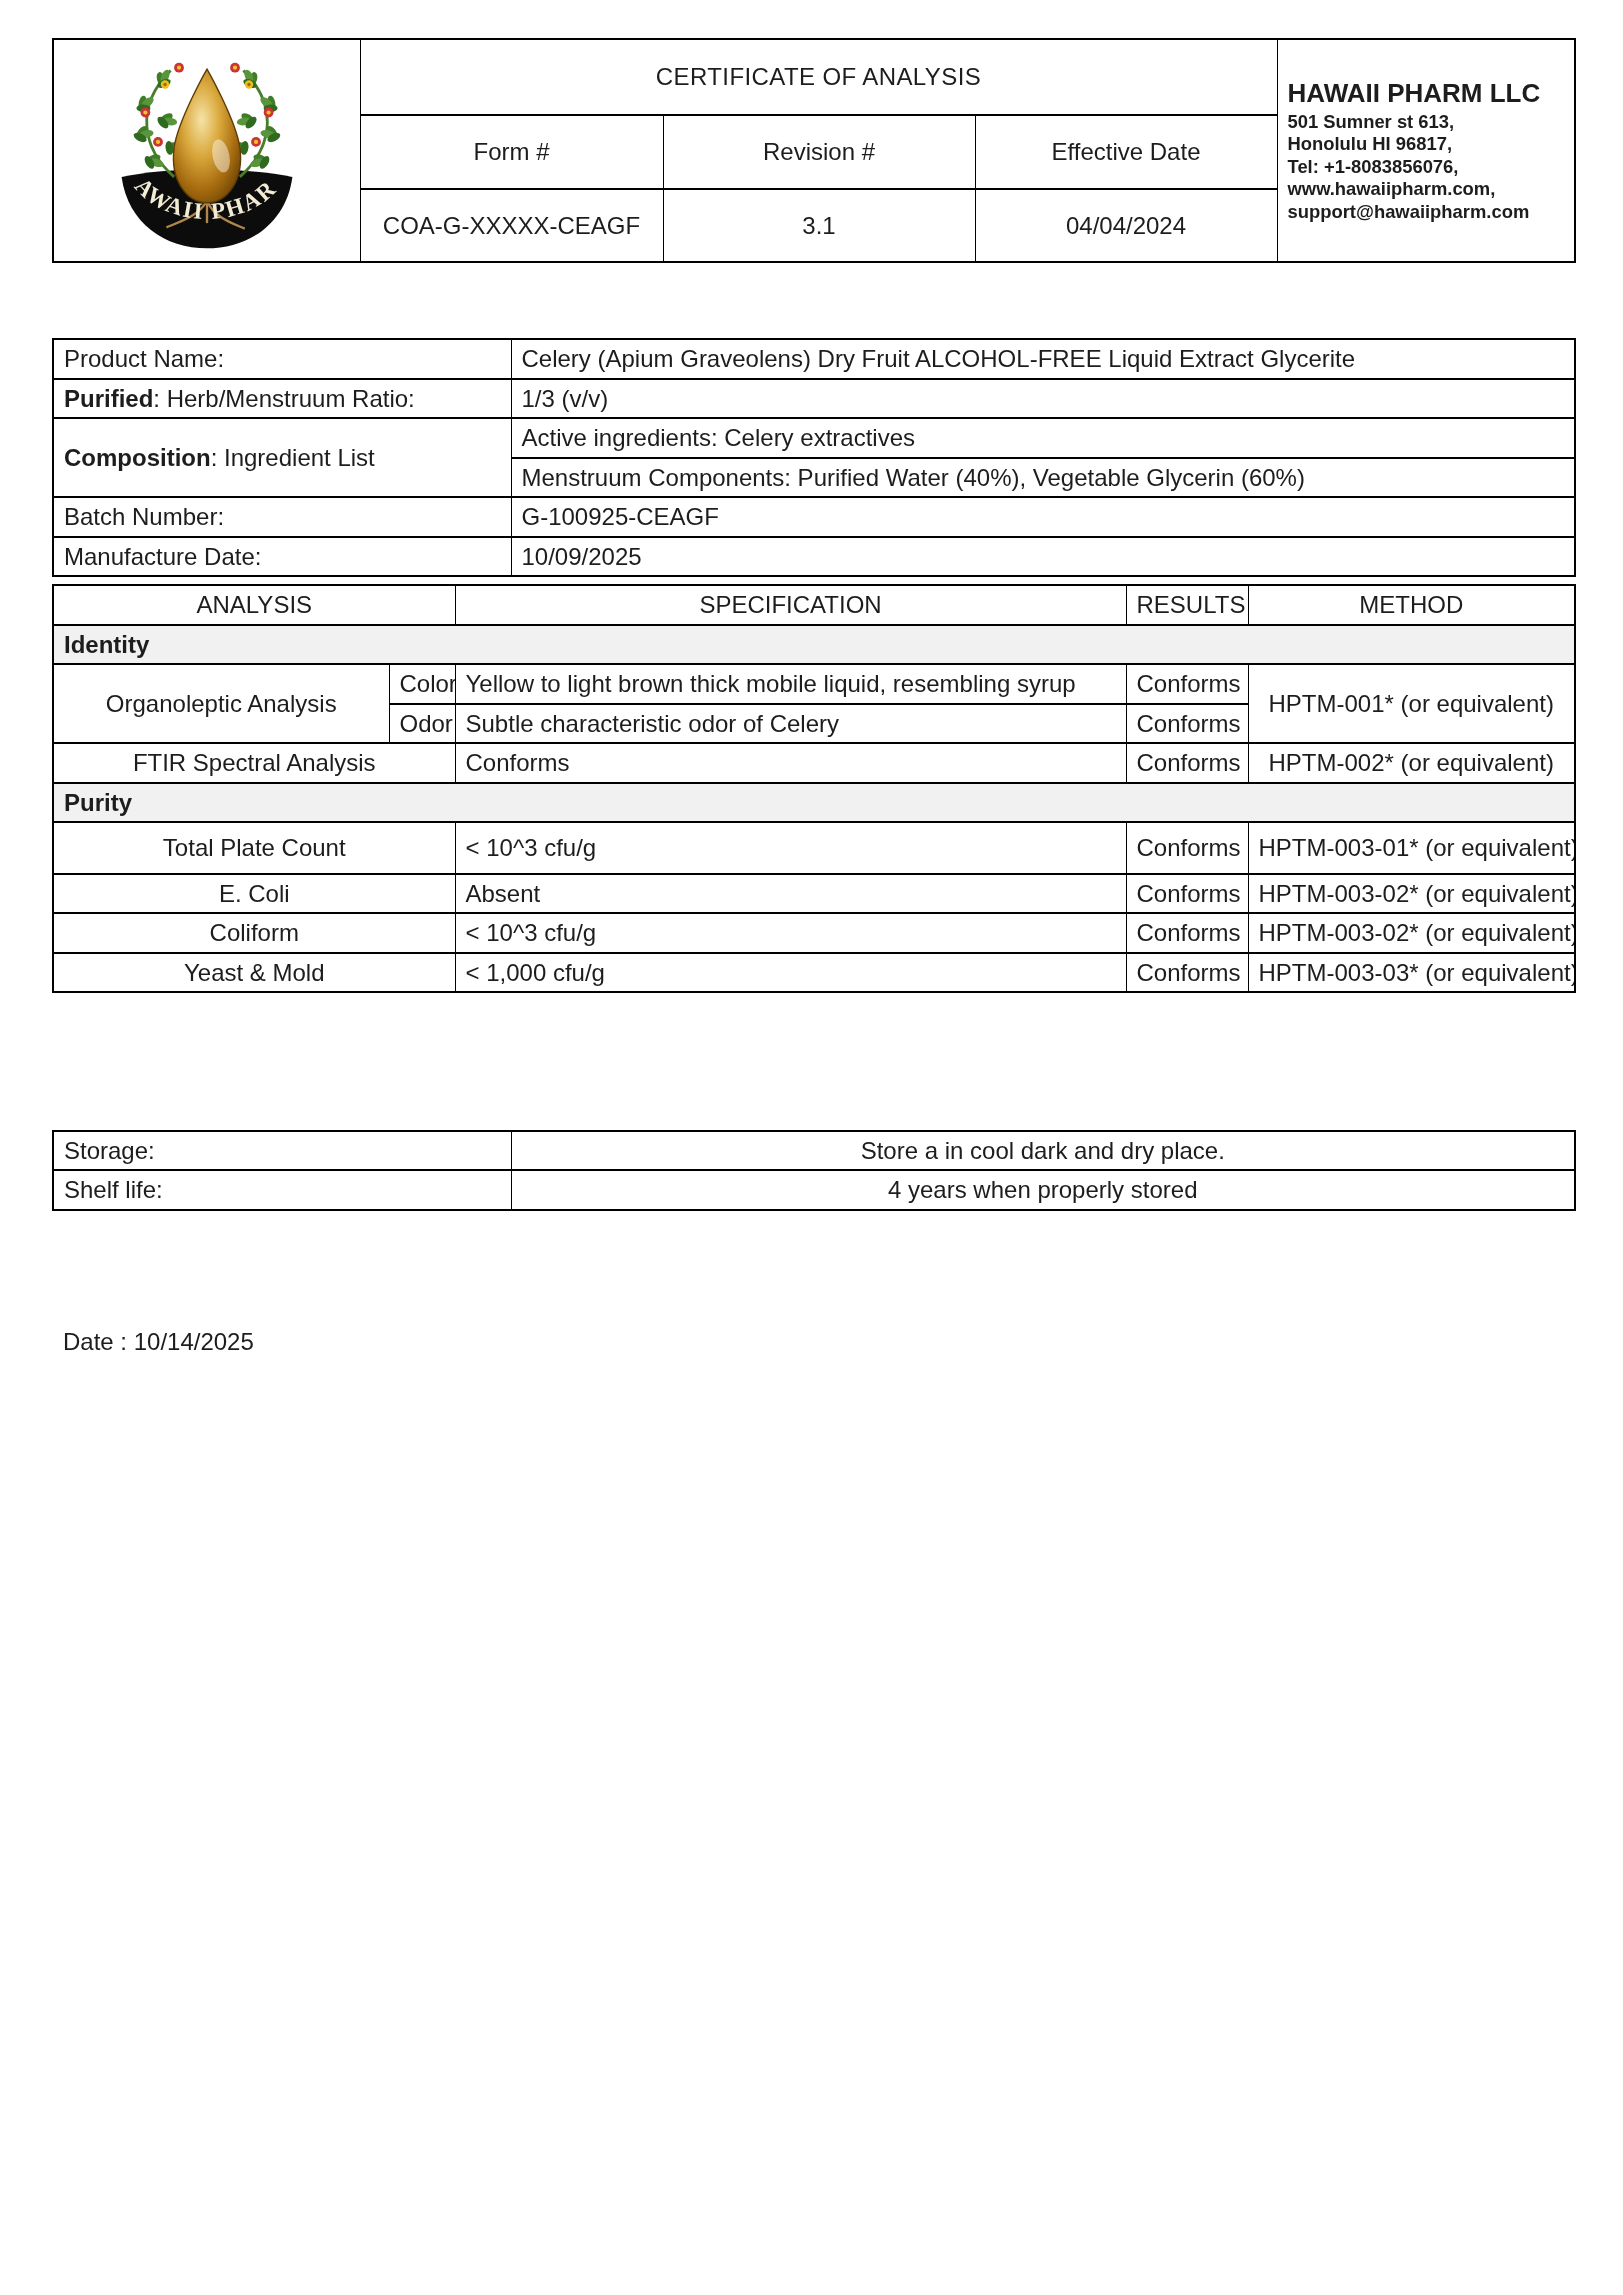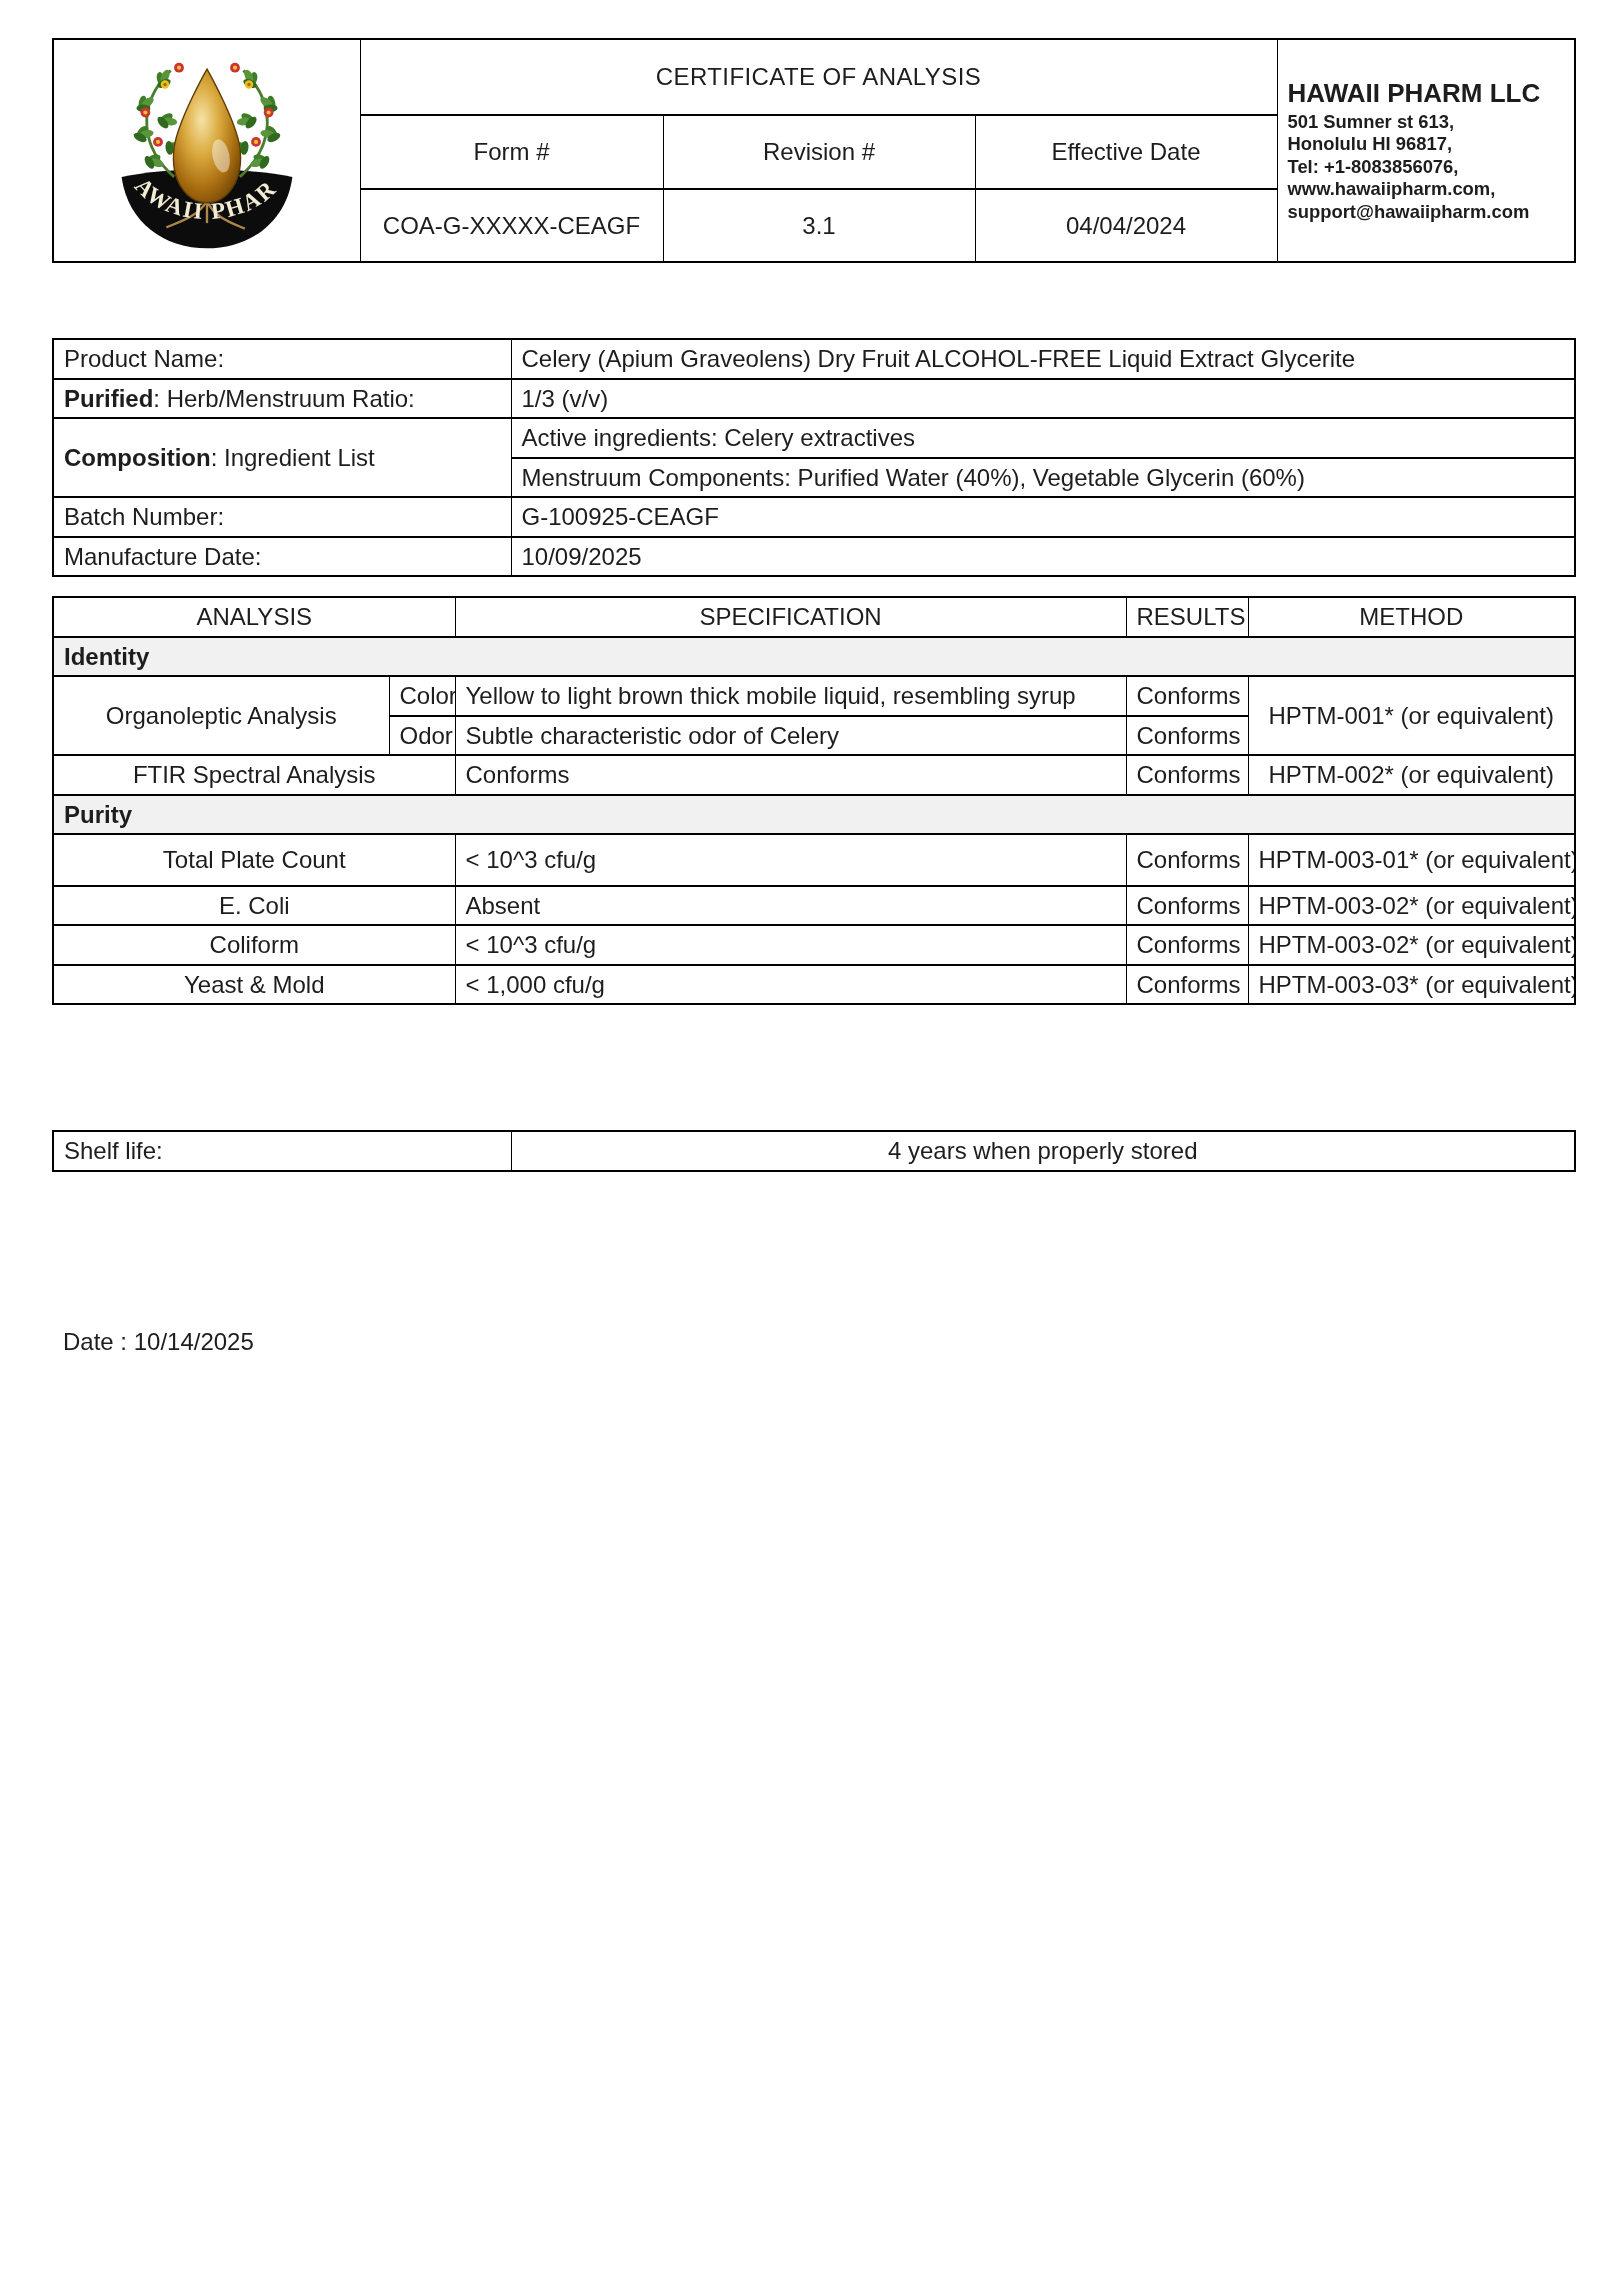--- a/index.html
+++ b/index.html
@@ -168,21 +168,21 @@
       <td class="l">Batch Number:</td>
       <td class="value-left">G-100925-CEAGF</td>
     </tr>
     <tr style="height:39px">
       <td class="l">Manufacture Date:</td>
       <td class="value-left">10/09/2025</td>
     </tr>
   </tbody>
     </table>
 
-  <table class="tbl" style="top:596px;width:1521px;">
+  <table class="tbl" style="top:584px;width:1521px;">
     <colgroup>
       <col style="width:336px">
         <col style="width:66px">
         <col style="width:671px">
         <col style="width:122px">
         <col style="width:327px">
     </colgroup>
     <tbody>
         <tr style="height:40px">
       <th colspan="2" class="c b">ANALYSIS</th>
@@ -241,20 +241,24 @@
   </tbody>
     </table>
 
 
   <table class="tbl" style="top:1130px;width:1521px;">
     <colgroup>
         <col style="width:458px">
         <col style="width:1064px">
       </colgroup>
     <tbody>
+        <tr style="height:39px">
+      <td class="l">Storage:</td>
+      <td class="c">Store a in cool dark and dry place.</td>
+    </tr>
     <tr style="height:40px">
       <td class="l">Shelf life:</td>
       <td class="c">4 years when properly stored</td>
     </tr>
   </tbody>
     </table>
 
   <div class="date-line" style="top:1328px;left:63px;">Date : 10/14/2025</div>
 
 </div>

